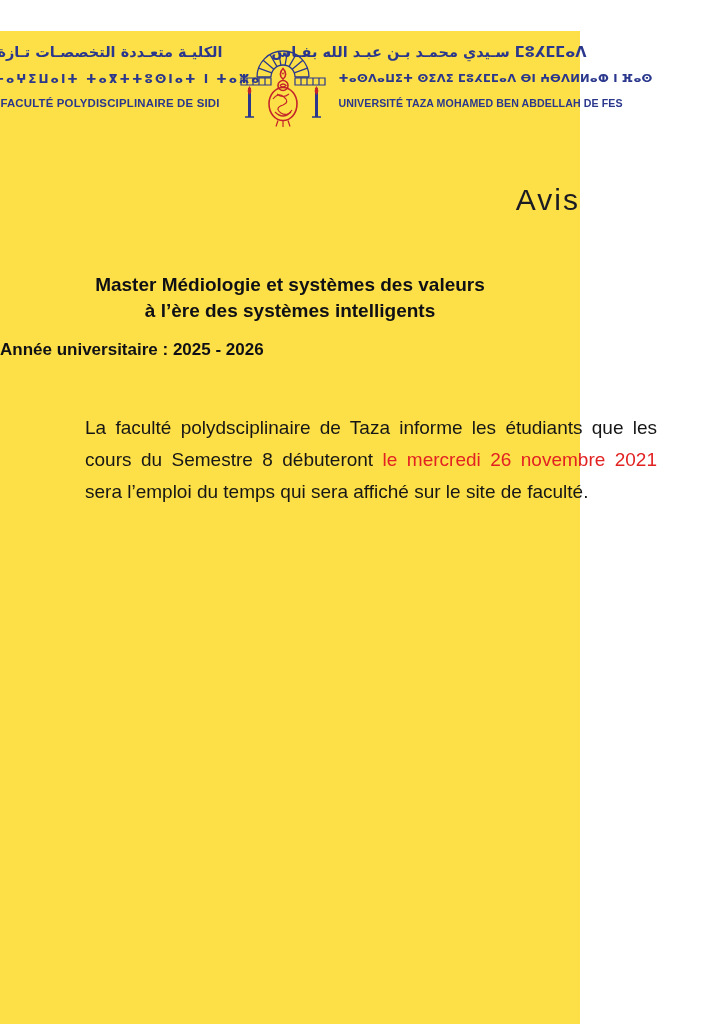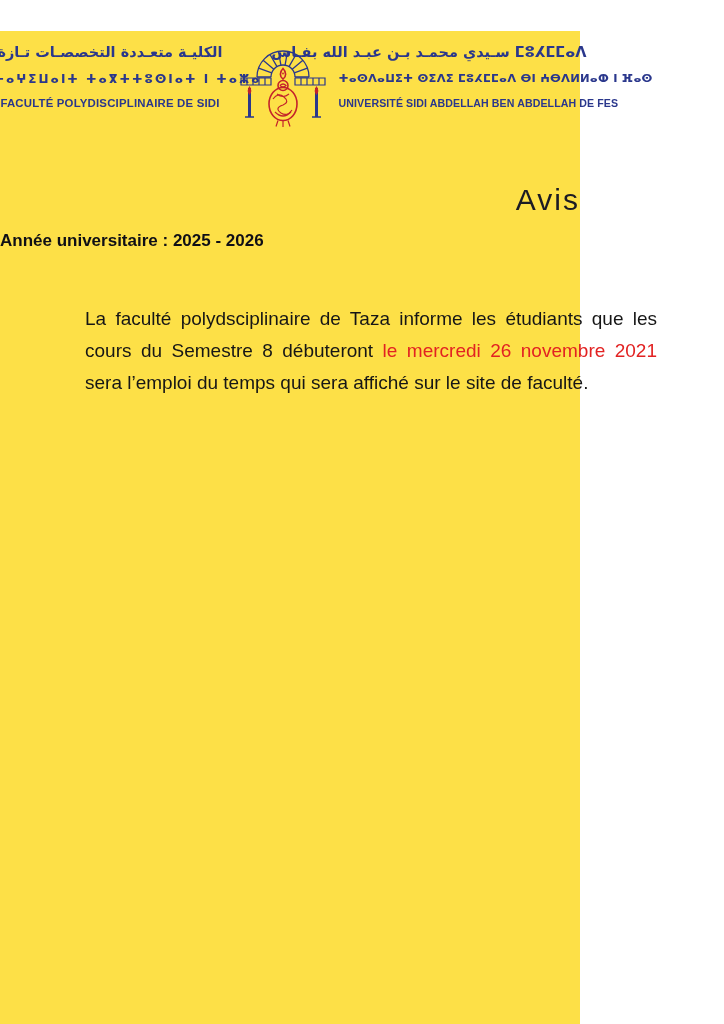--- a/index.html
+++ b/index.html
@@ -111,25 +111,29 @@
           <path d="M39,71 q8,8 16,0"></path>
           <path d="M42,79.5 l-2,6 M47,80 v6 M52,79.5 l2,6"></path>
         </g>
         <circle cx="47" cy="32.5" r="0.9" fill="var(--logo-red,#C4232B)"></circle>
       </svg>
     </div>
 
     <div class="hblock right">
       <div class="arabic">ⵎⵓⵃⵎⵎⴰⴷ سـيدي محمـد بـن عبـد الله بفـاس</div>
       <div class="tifinagh">ⵜⴰⵙⴷⴰⵡⵉⵜ ⵙⵉⴷⵉ ⵎⵓⵃⵎⵎⴰⴷ ⴱⵏ ⵄⴱⴷⵍⵍⴰⵀ ⵏ ⴼⴰⵙ</div>
-      <div class="french">UNIVERSITÉ SIDI ABDELLAH BEN ABDELLAH DE FES</div>
+      <div class="french">UNIVERSITÉ TAZA MOHAMED BEN ABDELLAH DE FES</div>
     </div>
 
   </header>
 
   <h1 class="avis">Avis</h1>
 
+  <div class="subject">
+    <div>Master Médiologie et systèmes des valeurs</div>
+    <div>à l’ère des systèmes intelligents</div>
+  </div>
 
   <div class="year">Année universitaire : 2025 - 2026</div>
 
   <p class="notice-body"><span>La faculté polydsciplinaire de Taza informe les étudiants que les cours du Semestre 8 débuteront </span><span class="red">le mercredi 26 novembre 2021</span><span> sera l’emploi du temps qui sera affiché sur le site de faculté.</span></p>
 
 </div>
 
 </body></html>

